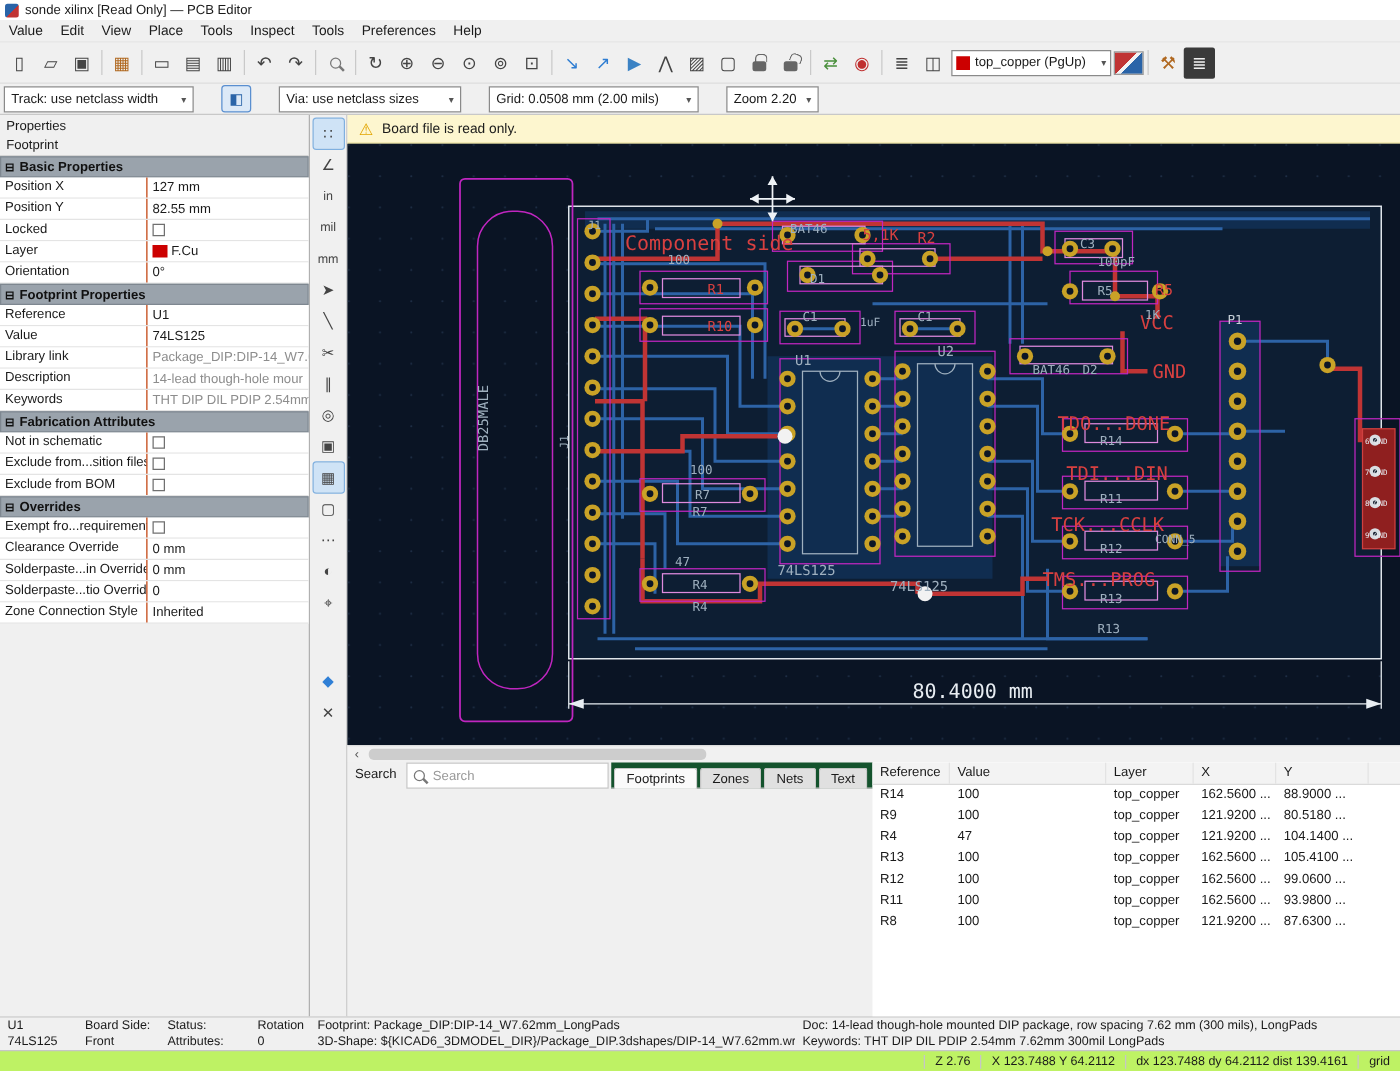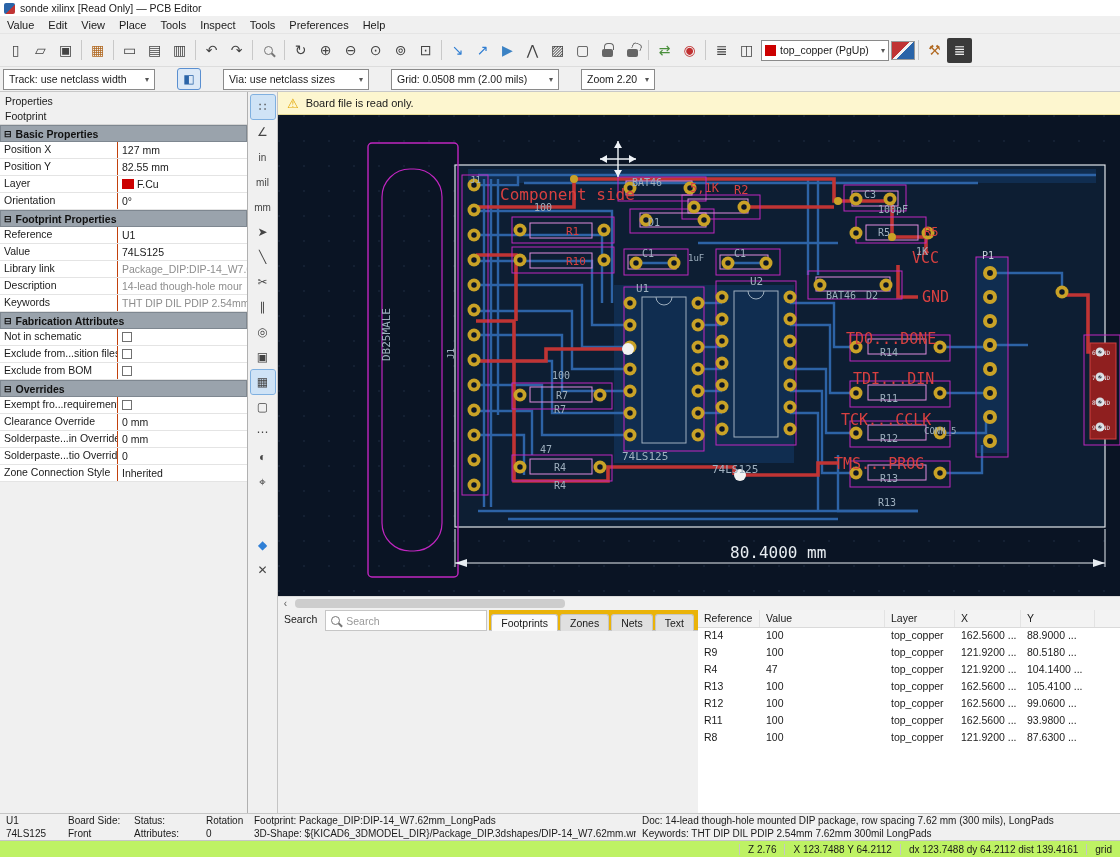--- a/index.html
+++ b/index.html
@@ -50,21 +50,21 @@
   .canvas-wrap{height:481px;flex:none;position:relative;background:#0a1424}
   svg{display:block}
   .hscroll{height:14px;flex:none;background:#f1f1f1;border-top:1px solid #dcdcdc;display:flex;align-items:center;font-size:10px;color:#555}
   .hs-btn{width:15px;text-align:center}
   .hs-thumb{width:270px;height:9px;background:#cdcdcd;border-radius:4px;margin-left:2px}
   .search{flex:1;display:flex;flex-direction:row;min-width:0;background:#f0f0f0}
   .search-title{padding:3px 6px;font-size:10.5px}
   .search-box{height:21px;margin:0 2px;background:#fff;border:1px solid #c6c6c6;display:flex;align-items:center;gap:6px;padding:0 5px}
   .search-box input{border:none;outline:none;flex:1;font-size:10.5px;font-family:inherit;color:#333}
   .search-box input::placeholder{color:#999}
-  .tabs{display:flex;align-items:flex-end;height:21px;padding:2px 2px 0;border-bottom:1px solid #c6c6c6;background:#eab308}
+  .tabs{display:flex;align-items:flex-end;height:21px;padding:2px 2px 0;border-bottom:1px solid #c6c6c6;background:#14532d}
   .tab{padding:2px 9px;font-size:10.5px;background:#e0e0e0;border:1px solid #c6c6c6;border-bottom:none;border-radius:3px 3px 0 0;margin-right:2px;position:relative;top:1px}
   .tab.active{background:#fafafa}
   .table{flex:1;background:#fff;overflow:hidden;font-size:10.5px}
   .thead{display:flex;height:18px;background:#f3f3f3;border-bottom:1px solid #dadada}
   .th{padding:2px 6px;border-right:1px solid #e3e3e3}
   .tr{display:flex;height:17px}
   .td{padding:1px 6px;white-space:nowrap;overflow:hidden}
   .w-ref{width:62px;flex:none}.w-val{width:125px;flex:none}.w-layer{width:70px;flex:none}.w-x{width:66px;flex:none}.w-y{width:74px;flex:none}
   .status-info{height:27px;flex:none;background:#f0f0f0;border-top:1px solid #c6c6c6;display:flex;font-size:10px;line-height:13px;overflow:hidden}
   .si-col{padding:0 6px;white-space:nowrap;overflow:hidden}
@@ -178,20 +178,26 @@
           <span class="collapse">⊟</span>
           <span>Basic Properties</span>
         </div>
         <div class="prop-row">
           <div class="prop-label">Position X</div>
           <div class="prop-value">127 mm</div>
         </div>
         <div class="prop-row">
           <div class="prop-label">Position Y</div>
           <div class="prop-value">82.55 mm</div>
+        </div>
+        <div class="prop-row">
+          <div class="prop-label">Locked</div>
+          <div class="prop-value">
+            <span class="cb"></span>
+          </div>
         </div>
         <div class="prop-row">
           <div class="prop-label">Layer</div>
           <div class="prop-value"><span class="swatch" style="background: rgb(204, 0, 0);"></span>F.Cu</div>
         </div>
         <div class="prop-row">
           <div class="prop-label">Orientation</div>
           <div class="prop-value">0°</div>
         </div>
         <div class="prop-section">

